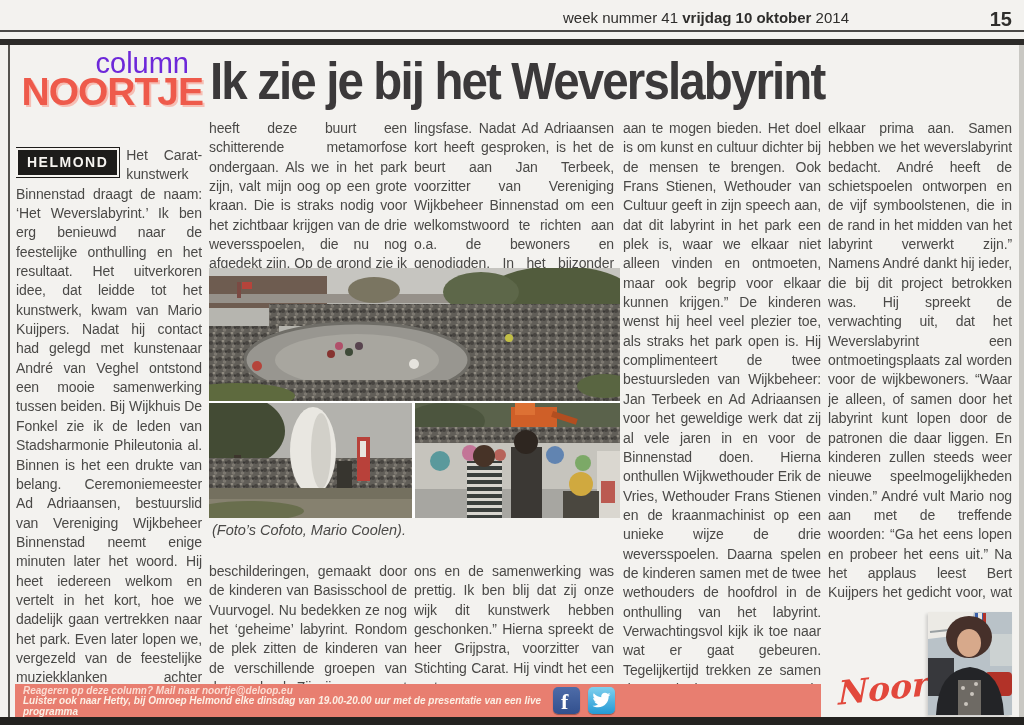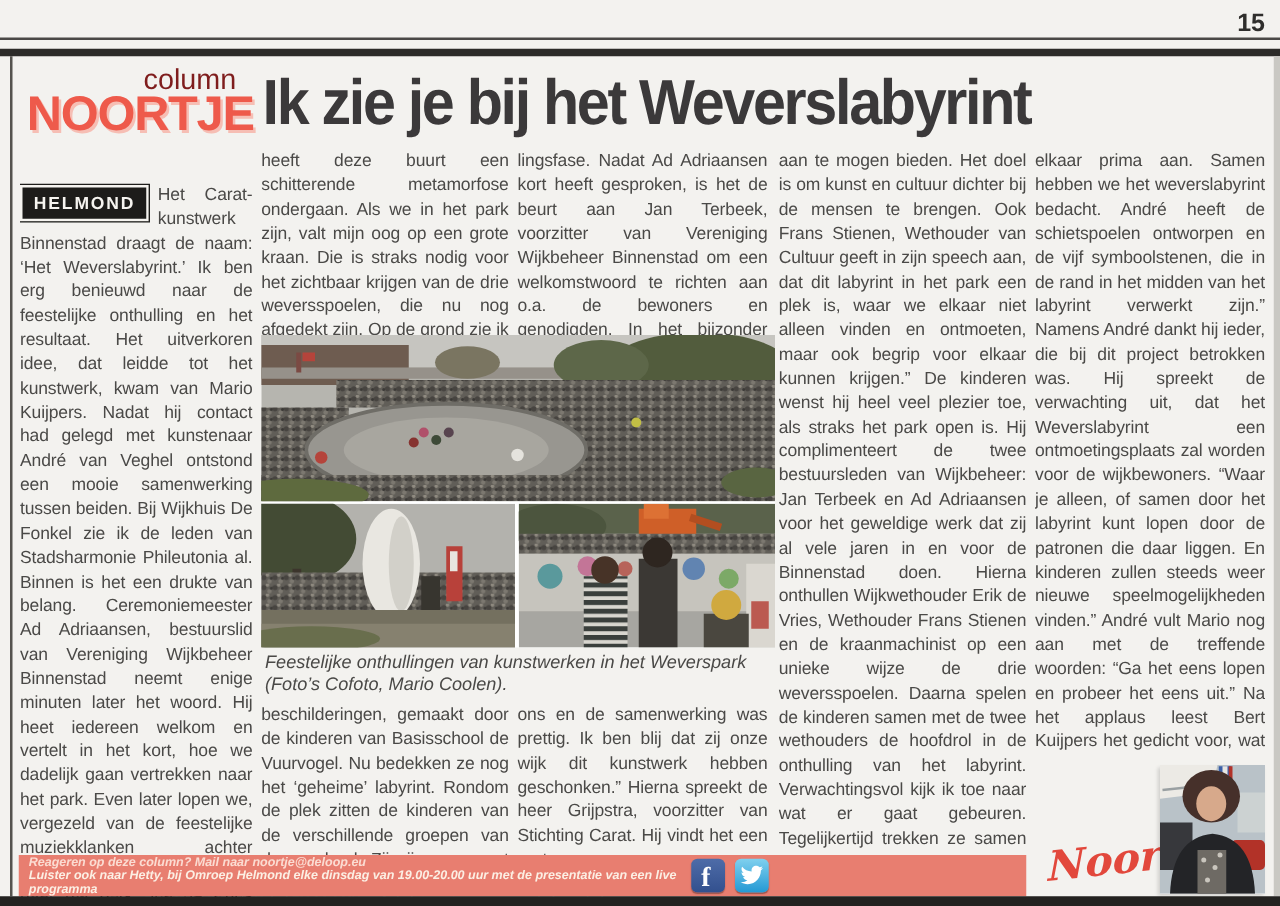--- a/index.html
+++ b/index.html
@@ -13,21 +13,21 @@
   .mh-right{position:absolute;right:4px;top:2px;font-weight:bold;font-size:20px;}
   .mh-bold{font-weight:bold;}
   .rule-thin{position:absolute;top:30px;left:0;width:1024px;height:2px;background:#4a4846;}
   .bar-top{position:absolute;top:39px;left:0;width:1024px;height:6px;background:#2c2b29;}
   .border-left{position:absolute;top:45px;left:8px;width:2px;height:672px;background:#55534f;}
   .bar-bottom{position:absolute;bottom:0;left:0;width:1024px;height:8px;background:#232220;}
   .edge-right{position:absolute;top:45px;right:0;width:5px;height:672px;background:#c9c8c3;}
 
   
   .colhead{position:absolute;left:15px;top:52px;width:188px;height:60px;text-align:right;}
-  .kicker{font-size:23px;color:#7f1d1d;letter-spacing:0;padding-right:14px;line-height:22px;}
+  .kicker{font-size:29px;color:#6d28d9;letter-spacing:0;padding-right:14px;line-height:22px;}
   .colname{font-size:39px;font-weight:bold;color:#ee5a4b;letter-spacing:-1px;line-height:36px;
            text-shadow:2px 2px 0 #f6beb4;}
 
   
   .headline{position:absolute;left:210px;top:52px;width:810px;height:58px;
             font-size:51px;font-weight:bold;color:#3b393a;letter-spacing:-2px;
             white-space:nowrap;transform:scaleX(.93);transform-origin:left center;}
 
   
   .bodycol{position:absolute;font-size:14px;line-height:19.35px;color:#4a4947;
@@ -73,20 +73,21 @@
              transform:rotate(-6deg) skewX(-6deg);}
   .portrait{position:absolute;left:928px;top:612px;width:84px;height:103px;background:#fff;
             box-shadow:-2px 2px 3px rgba(0,0,0,.15);}
 </style>
 </head>
 <body>
 
 <div id="page">
 
   <div class="masthead">
+    <div class="mh-center"><span>week nummer 41 </span><span class="mh-bold">vrijdag 10 oktober</span><span> 2014</span></div>
     <div class="mh-right">15</div>
   </div>
   <div class="rule-thin"></div>
   <div class="bar-top"></div>
   <div class="border-left"></div>
   <div class="edge-right"></div>
 
   <div class="colhead">
     <div class="kicker">column</div>
     <div class="colname">NOORTJE</div>
@@ -181,21 +182,20 @@
       <rect x="52" y="58" width="35" height="57" fill="url(#stripes)"></rect>
       <circle cx="69" cy="53" r="11" fill="#473327"></circle>
       <rect x="96" y="44" width="31" height="71" fill="#3b3834"></rect>
       <circle cx="111" cy="39" r="12" fill="#2e2620"></circle>
       <rect x="148" y="88" width="36" height="27" fill="#4a473f"></rect>
       <circle cx="166" cy="81" r="12" fill="#d0a93f"></circle>
     </svg>
   </div>
 
   <div class="caption">
-    <div>Feestelijke onthullingen van kunstwerken in het Weverspark</div>
     <div>(Foto’s Cofoto, Mario Coolen).</div>
   </div>
 
   <div class="footerbar">
     <div class="f-lines">
       <div class="l1">Reageren op deze column? Mail naar noortje@deloop.eu</div>
       <div>Luister ook naar Hetty, bij Omroep Helmond elke dinsdag van 19.00-20.00 uur met de presentatie van een live programma</div>
       <div>‘In het diepe’ Ether FM 107.2 MHz, via Kabel FM 94.4 MHz, of via internet www.omroephelmond.nl</div>
     </div>
     <div class="social-icons">

